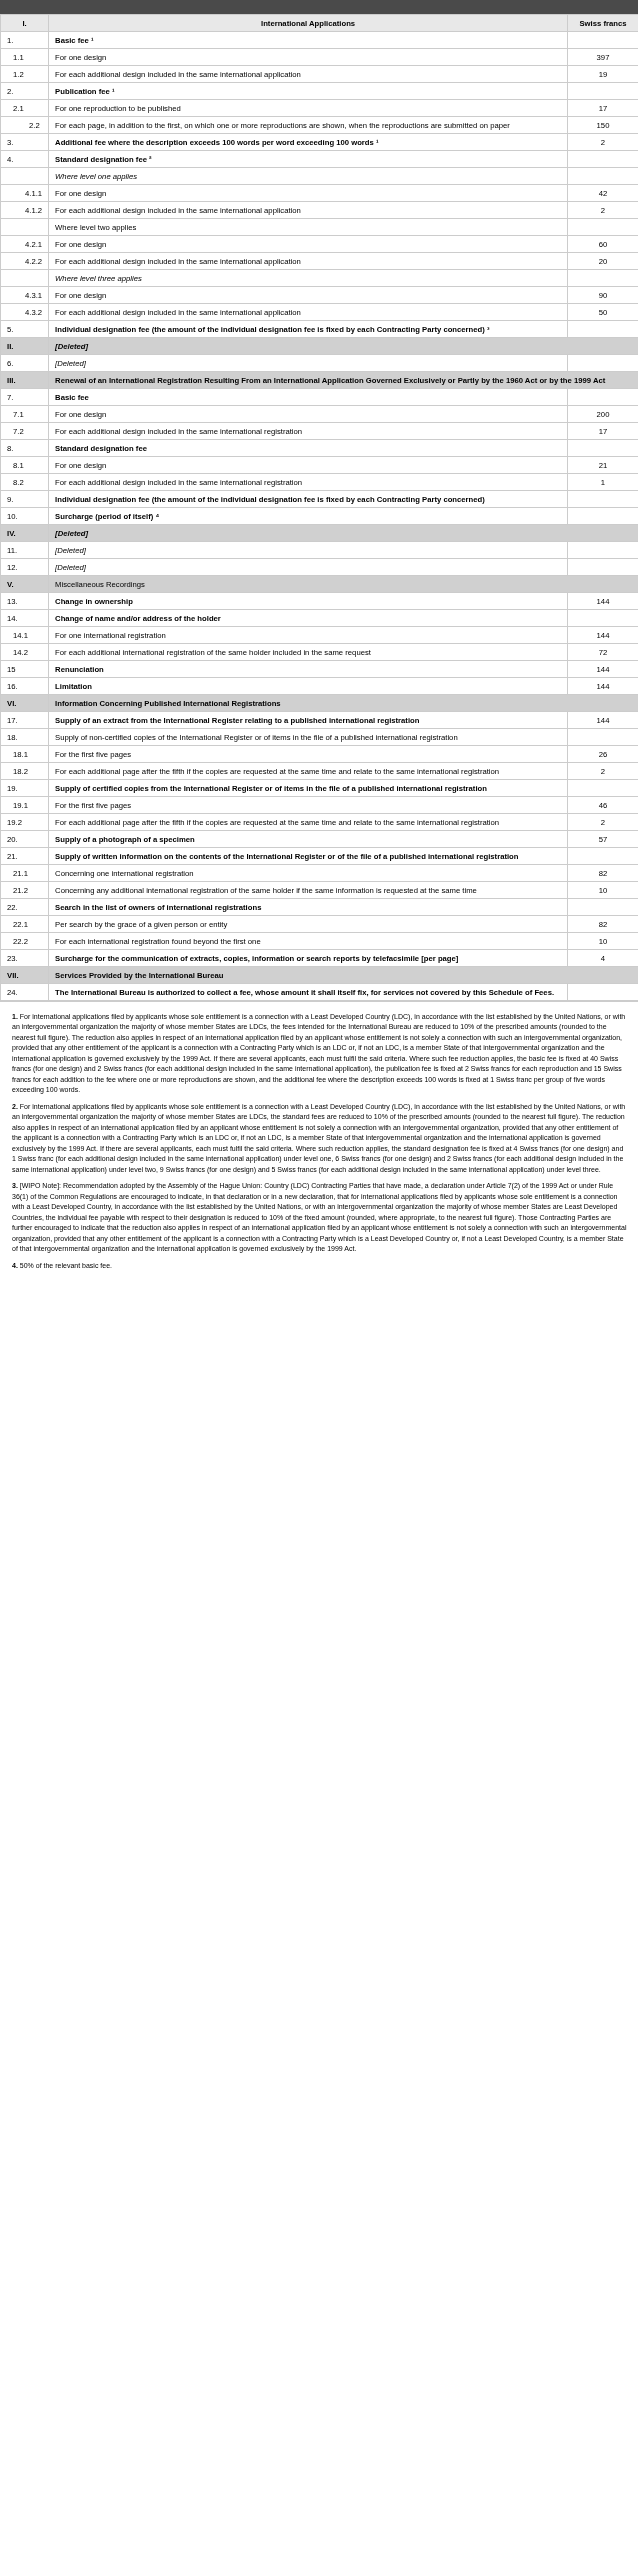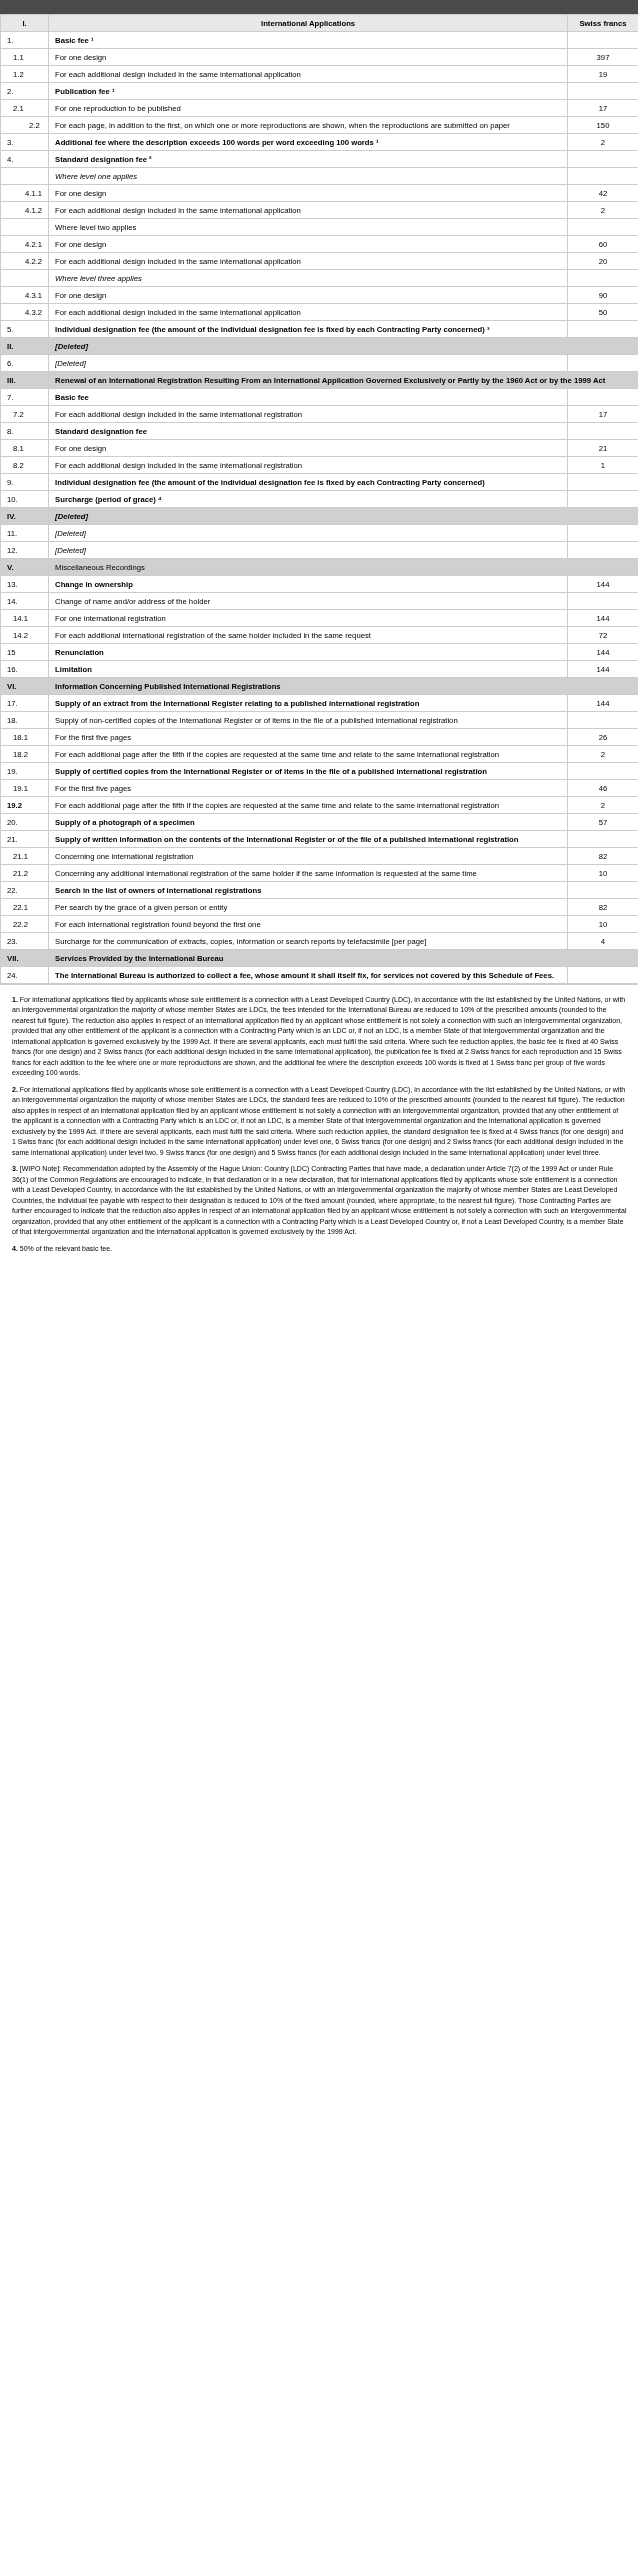--- a/index.html
+++ b/index.html
@@ -171,20 +171,25 @@
       <tr class="section-header-roman">
       <td class="number-cell col-i" style="font-weight:bold">III.</td>
       <td colspan="2" style="font-weight:bold;font-style:normal">Renewal of an International Registration Resulting From an International Application Governed Exclusively or Partly by the 1960 Act or by the 1999 Act</td>
     </tr>
       <tr>
       <td class="number-cell col-i" style="white-space:nowrap;">7.</td>
       <td style="font-weight:bold;">Basic fee</td>
       <td class="value-cell col-chf"></td>
     </tr>
       <tr>
+      <td class="number-cell col-i" style="white-space:nowrap;padding-left:12px;">7.1</td>
+      <td style="">For one design</td>
+      <td class="value-cell col-chf">200</td>
+    </tr>
+      <tr>
       <td class="number-cell col-i" style="white-space:nowrap;padding-left:12px;">7.2</td>
       <td style="">For each additional design included in the same international registration</td>
       <td class="value-cell col-chf">17</td>
     </tr>
       <tr>
       <td class="number-cell col-i" style="white-space:nowrap;">8.</td>
       <td style="font-weight:bold;">Standard designation fee</td>
       <td class="value-cell col-chf"></td>
     </tr>
       <tr>
@@ -197,21 +202,21 @@
       <td style="">For each additional design included in the same international registration</td>
       <td class="value-cell col-chf">1</td>
     </tr>
       <tr>
       <td class="number-cell col-i" style="white-space:nowrap;">9.</td>
       <td style="font-weight:bold;">Individual designation fee (the amount of the individual designation fee is fixed by each Contracting Party concerned)</td>
       <td class="value-cell col-chf"></td>
     </tr>
       <tr>
       <td class="number-cell col-i" style="white-space:nowrap;">10.</td>
-      <td style="font-weight:bold;">Surcharge (period of grace) ⁴</td>
+      <td style="font-weight:bold;">Surcharge (period of itself) ⁴</td>
       <td class="value-cell col-chf"></td>
     </tr>
       <tr class="section-header-roman">
       <td class="number-cell col-i" style="font-weight:bold">IV.</td>
       <td colspan="2" style="font-weight:bold;font-style:italic">[Deleted]</td>
     </tr>
       <tr>
       <td class="number-cell col-i" style="white-space:nowrap;">11.</td>
       <td style="font-style:italic;">[Deleted]</td>
       <td class="value-cell col-chf"></td>
@@ -225,21 +230,21 @@
       <td class="number-cell col-i" style="font-weight:bold">V.</td>
       <td colspan="2" style="font-weight:normal;font-style:normal">Miscellaneous Recordings</td>
     </tr>
       <tr>
       <td class="number-cell col-i" style="white-space:nowrap;">13.</td>
       <td style="font-weight:bold;">Change in ownership</td>
       <td class="value-cell col-chf">144</td>
     </tr>
       <tr>
       <td class="number-cell col-i" style="white-space:nowrap;">14.</td>
-      <td style="font-weight:normal;">Change of name and/or address of the holder</td>
+      <td style="font-weight:bold;">Change of name and/or address of the holder</td>
       <td class="value-cell col-chf"></td>
     </tr>
       <tr>
       <td class="number-cell col-i" style="white-space:nowrap;padding-left:12px;">14.1</td>
       <td style="">For one international registration</td>
       <td class="value-cell col-chf">144</td>
     </tr>
       <tr>
       <td class="number-cell col-i" style="white-space:nowrap;padding-left:12px;">14.2</td>
       <td style="">For each additional international registration of the same holder included in the same request</td>
@@ -283,21 +288,21 @@
       <td class="number-cell col-i" style="white-space:nowrap;">19.</td>
       <td style="font-weight:bold;">Supply of certified copies from the International Register or of items in the file of a published international registration</td>
       <td class="value-cell col-chf"></td>
     </tr>
       <tr>
       <td class="number-cell col-i" style="white-space:nowrap;padding-left:12px;">19.1</td>
       <td style="">For the first five pages</td>
       <td class="value-cell col-chf">46</td>
     </tr>
       <tr>
-      <td class="number-cell col-i" style="white-space:nowrap;font-weight:bold;">19.2</td>
+      <td class="number-cell col-i" style="white-space:nowrap;">19.2</td>
       <td style="">For each additional page after the fifth if the copies are requested at the same time and relate to the same international registration</td>
       <td class="value-cell col-chf">2</td>
     </tr>
       <tr>
       <td class="number-cell col-i" style="white-space:nowrap;">20.</td>
       <td style="font-weight:bold;">Supply of a photograph of a specimen</td>
       <td class="value-cell col-chf">57</td>
     </tr>
       <tr>
       <td class="number-cell col-i" style="white-space:nowrap;">21.</td>
@@ -324,21 +329,21 @@
       <td style="">Per search by the grace of a given person or entity</td>
       <td class="value-cell col-chf">82</td>
     </tr>
       <tr>
       <td class="number-cell col-i" style="white-space:nowrap;padding-left:12px;">22.2</td>
       <td style="">For each international registration found beyond the first one</td>
       <td class="value-cell col-chf">10</td>
     </tr>
       <tr>
       <td class="number-cell col-i" style="white-space:nowrap;">23.</td>
-      <td style="font-weight:normal;">Surcharge for the communication of extracts, copies, information or search reports by telefacsimile [per page]</td>
+      <td style="font-weight:bold;">Surcharge for the communication of extracts, copies, information or search reports by telefacsimile [per page]</td>
       <td class="value-cell col-chf">4</td>
     </tr>
       <tr class="section-header-roman">
       <td class="number-cell col-i" style="font-weight:bold">VII.</td>
       <td colspan="2" style="font-weight:bold;font-style:normal">Services Provided by the International Bureau</td>
     </tr>
       <tr>
       <td class="number-cell col-i" style="white-space:nowrap;">24.</td>
       <td style="font-weight:bold;">The International Bureau is authorized to collect a fee, whose amount it shall itself fix, for services not covered by this Schedule of Fees.</td>
       <td class="value-cell col-chf"></td>

